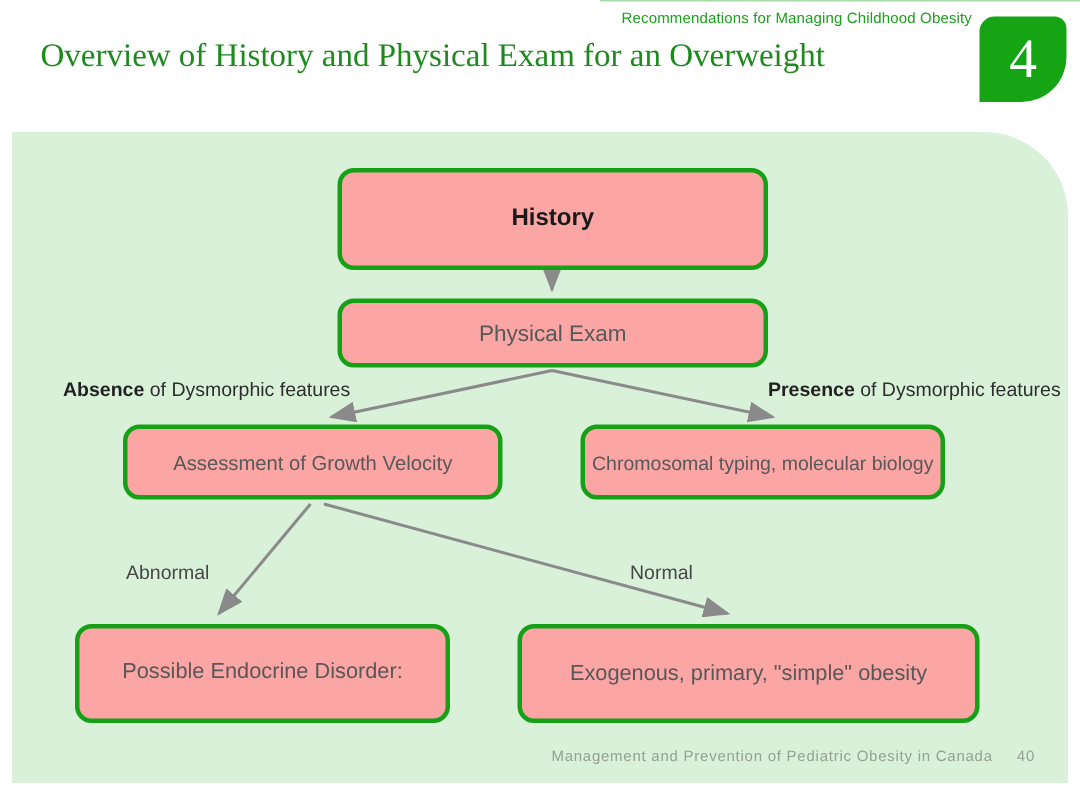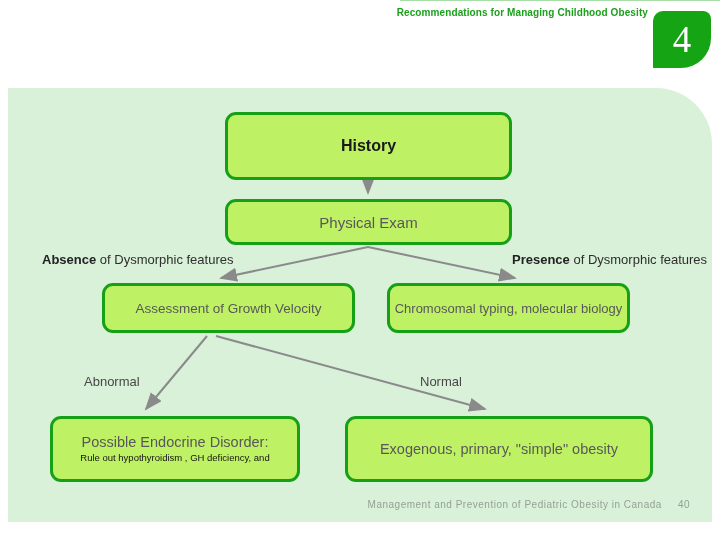--- a/index.html
+++ b/index.html
@@ -4,50 +4,50 @@
 <style>
   html,body{margin:0;padding:0;}
   body{
     width:720px;height:540px;position:relative;overflow:hidden;
     background:#ffffff;font-family:"Liberation Sans",sans-serif;
   }
   
   .top-rule{position:absolute;left:400px;top:0;width:320px;height:1px;background:#a8dca8;}
   .eyebrow{
     position:absolute;top:7px;right:72px;
-    font-size:10px;font-weight:bold;color:#1ca01c;letter-spacing:.1px;margin-left:20px;
+    font-size:10px;font-weight:normal;color:#1ca01c;letter-spacing:.1px;margin-left:20px;
   }
   .title{
     position:absolute;left:27px;top:24px;width:620px;
     font-family:"Liberation Serif",serif;font-size:22px;line-height:26px;
     color:#1e8a1e;
   }
   .slide-badge{
     position:absolute;left:653px;top:11px;width:58px;height:57px;
     background:#14a414;border-radius:10px 8px 30px 0;
     display:flex;align-items:center;justify-content:center;
     font-family:"Liberation Serif",serif;font-size:37px;color:#ffffff;
   }
   
   .panel{
     position:absolute;left:8px;top:88px;width:704px;height:434px;
     background:#d9f0d9;border-radius:0 56px 0 0;
   }
   
   .fbox{
     position:absolute;box-sizing:border-box;
-    border:3px solid #16a016;border-radius:11px;background:#bef264;
+    border:3px solid #16a016;border-radius:11px;background:#fca5a5;
     display:flex;flex-direction:column;align-items:center;justify-content:center;
     text-align:center;
   }
   .box-history{left:225px;top:112px;width:287px;height:68px;}
   .box-history .t1{font-size:16px;font-weight:bold;color:#1a1a1a;}
   .box-history .t2{font-size:13px;color:#3d3d3d;margin-top:2px;}
   .box-physical{left:225px;top:199px;width:287px;height:46px;font-size:15px;color:#585858;}
-  .box-growth{left:82px;top:283px;width:253px;height:50px;font-size:13.5px;color:#585858;margin-left:20px;}
+  .box-growth{left:82px;top:283px;width:253px;height:50px;font-size:13.5px;color:#585858;}
   .box-chromo{left:387px;top:283px;width:243px;height:50px;font-size:13px;color:#585858;}
   .box-endocrine{left:50px;top:416px;width:250px;height:66px;padding:2px 6px;}
   .box-endocrine .t1{font-size:14.5px;color:#585858;}
   .box-endocrine .t2{font-size:9.5px;line-height:12px;color:#141414;margin-top:2px;}
   .box-exogenous{left:345px;top:416px;width:308px;height:66px;font-size:14.5px;color:#585858;}
   
   .flabel{position:absolute;color:#2e2e2e;font-size:13px;}
   .lbl-absence{left:42px;top:252px;}
   .lbl-presence{left:480px;top:252px;padding-left:32px;}
   .lbl-abnormal{left:84px;top:374px;color:#474747;}
@@ -62,20 +62,21 @@
     font-size:10px;letter-spacing:.5px;color:#94a294;padding-left:48px;
   }
   .footer .page{margin-left:16px;}
 </style>
 </head>
 <body>
 
 <div class="top-rule"></div>
 <div class="eyebrow">Recommendations for Managing Childhood Obesity</div>
 <div class="title">
+  <div>Overview of History and Physical Exam for an Overweight</div>
 </div>
 <div class="slide-badge">
   <span>4</span>
 </div>
 
 <div class="panel"></div>
 
 <svg class="arrows" width="720" height="540">
   <defs>
     <marker id="ah" markerWidth="10" markerHeight="8" refX="8" refY="3.5" orient="auto">
@@ -108,21 +109,20 @@
 <div class="fbox box-chromo">
   <span>Chromosomal typing, molecular biology</span>
 </div>
 
 <div class="flabel lbl-abnormal">Abnormal</div>
 <div class="flabel lbl-normal">Normal</div>
 
 <div class="fbox box-endocrine">
   <div class="t1">Possible Endocrine Disorder:</div>
   <div class="t2">
-    <div>Rule out hypothyroidism , GH deficiency, and</div>
   </div>
 </div>
 
 <div class="fbox box-exogenous">
   <span>Exogenous, primary, "simple" obesity</span>
 </div>
 
 <div class="footer">
   <span>Management and Prevention of Pediatric Obesity in Canada</span><span class="page">40</span>
 </div>

